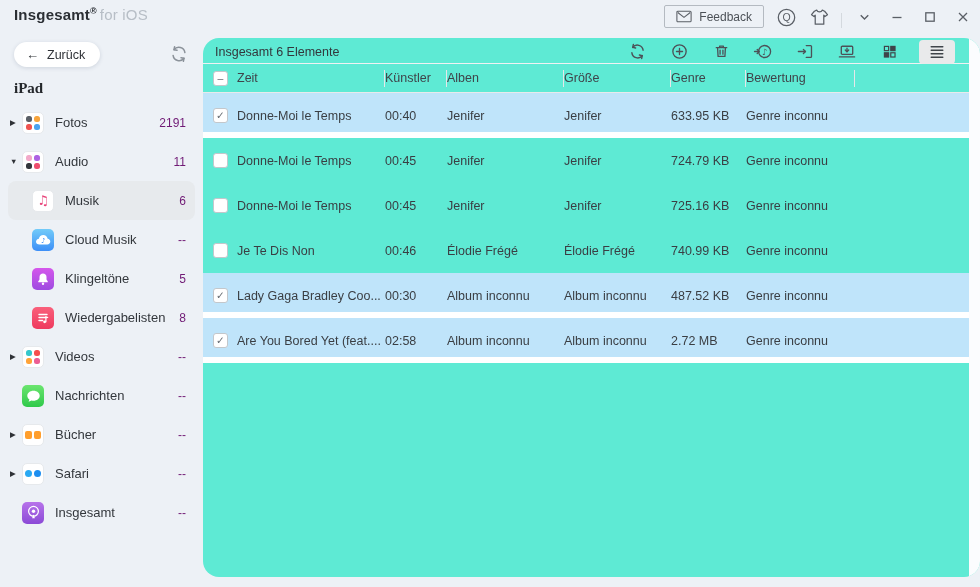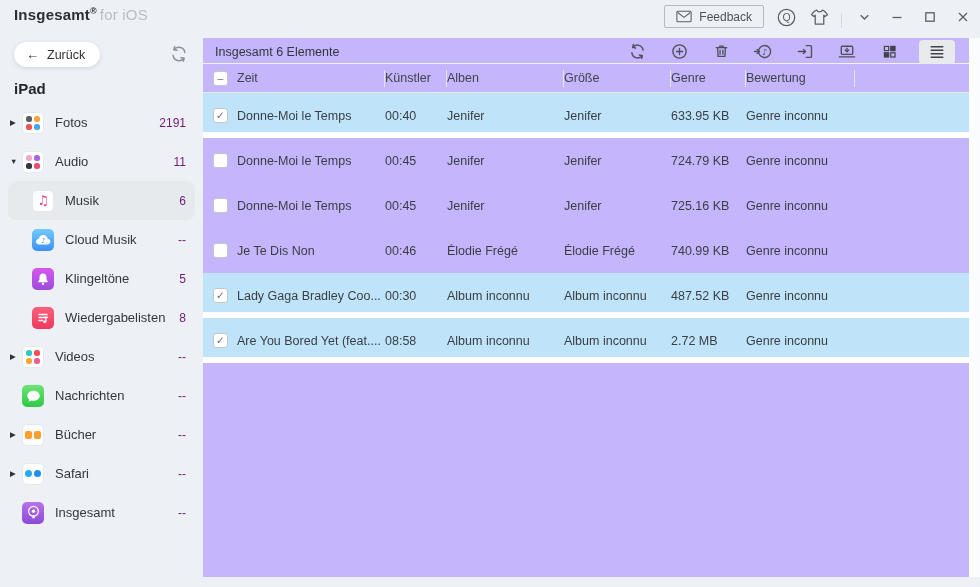--- a/index.html
+++ b/index.html
@@ -22,40 +22,40 @@
   .feedback-btn { display: flex; align-items: center; gap: 7px; border: 1px solid #b4bac1; border-radius: 2px; height: 23px; padding: 0 11px; color: #4c5157; font-size: 12px; background: transparent; cursor: default; }
   .tb-icon { display: flex; align-items: center; justify-content: center; width: 22px; height: 22px; }
   .v-divider { width: 1px; height: 15px; background: #d4d9de; }
 
   
   .sidebar { position: absolute; top: 30px; left: 0; width: 203px; bottom: 0; }
   .back-row { position: relative; padding: 12px 14px 0 14px; height: 38px; }
   .back-btn { display: inline-flex; align-items: center; gap: 8px; background: #fff; border-radius: 13px; height: 25px; padding: 0 15px 0 12px; font-size: 12.5px; color: #2f3237; box-shadow: 0 1px 4px rgba(30,45,80,.15); }
   .back-arrow { font-size: 13px; color: #2f3237; }
   .sidebar-refresh { position: absolute; right: 13px; top: 13px; width: 22px; height: 22px; display: flex; align-items: center; justify-content: center; }
-  .device-name { padding: 12px 14px 0 14px; font-size: 15px; font-weight: bold; color: #24272b; height: 30px; }
+  .device-name { padding: 12px 14px 0 14px; font-size: 15px; font-weight: bold; color: #24272b; height: 30px; font-family: Liberation Serif, serif; }
   .nav { margin-top: 5px; }
   .nav-item { height: 39px; display: flex; align-items: center; margin: 0 8px; border-radius: 8px; padding-right: 9px; }
   .nav-item.selected { background: #e7eaed; }
   .nav-arrow { flex: 0 0 14px; font-size: 7.5px; color: #2f3237; padding-left: 2px; }
   .nav-icon { flex: 0 0 22px; height: 22px; margin-right: 11px; }
   .nav-item.sub .nav-icon { margin-left: 10px; }
   .nav-label { flex: 1; font-size: 13px; color: #33373c; white-space: nowrap; overflow: hidden; }
   .nav-count { font-size: 12px; color: #701a75; }
 
   
   .appico { width: 22px; height: 22px; border-radius: 5px; display: flex; align-items: center; justify-content: center; position: relative; }
   .appico.white { background: #fff; border: 1px solid #e6e9ec; }
   .tileset { width: 22px; height: 22px; background: #fff; border: 1px solid #e6e9ec; border-radius: 5px; display: grid; grid-template-columns: 1fr 1fr; grid-template-rows: 1fr 1fr; gap: 2px; padding: 3px; }
   .tileset i { border-radius: 2.5px; display: block; }
   .pair { display: flex; gap: 2px; }
   .pair i { display: block; }
 
   
-  .card { position: absolute; left: 203px; top: 38px; right: 0; bottom: 10px; background: #c4b5fd; border-radius: 0; overflow: hidden; }
+  .card { position: absolute; left: 203px; top: 38px; right: 0; bottom: 10px; background: #5eead4; border-radius: 16px; overflow: hidden; }
   .scroll-gutter { position: absolute; top: 0; right: 0; bottom: 0; width: 11px; background: #fbfcfe; }
   .card-toolbar { height: 26px; display: flex; align-items: center; padding: 2px 25px 0 12px; border-bottom: 1px solid #f0f1f3; }
   .summary { flex: 1; font-size: 12.5px; color: #33373c; }
   .tool-icons { display: flex; align-items: center; gap: 18px; }
   .tool-btn { display: flex; align-items: center; justify-content: center; width: 24px; height: 22px; }
   .tool-btn.active { background: #e9eaeb; border-radius: 4px; width: 36px; height: 24px; }
 
   .grid-cols { display: grid; grid-template-columns: 24px 148px 62px 117px 107px 75px 109px 100px 1fr; align-items: center; padding-left: 10px; margin-right: 11px; }
   .thead { height: 29px; border-bottom: 1px solid #e8eaec; font-size: 12.5px; color: #3f444a; }
   .thead .hcell { height: 17px; line-height: 17px; padding-left: 0; }
@@ -426,21 +426,21 @@
     <span class="cell">Album inconnu</span>
     <span class="cell">Album inconnu</span>
     <span class="cell">487.52 KB</span>
     <span class="cell">Genre inconnu</span>
     <span class="cell"></span>
     <span class="cell"></span>
   </div>
       <div class="trow grid-cols selected">
     <span class="cb">✓</span>
     <span class="cell">Are You Bored Yet (feat....</span>
-    <span class="cell">08:58</span>
+    <span class="cell">02:58</span>
     <span class="cell">Album inconnu</span>
     <span class="cell">Album inconnu</span>
     <span class="cell">2.72 MB</span>
     <span class="cell">Genre inconnu</span>
     <span class="cell"></span>
     <span class="cell"></span>
   </div>
     </div>
 
   <div class="scroll-gutter"></div>

